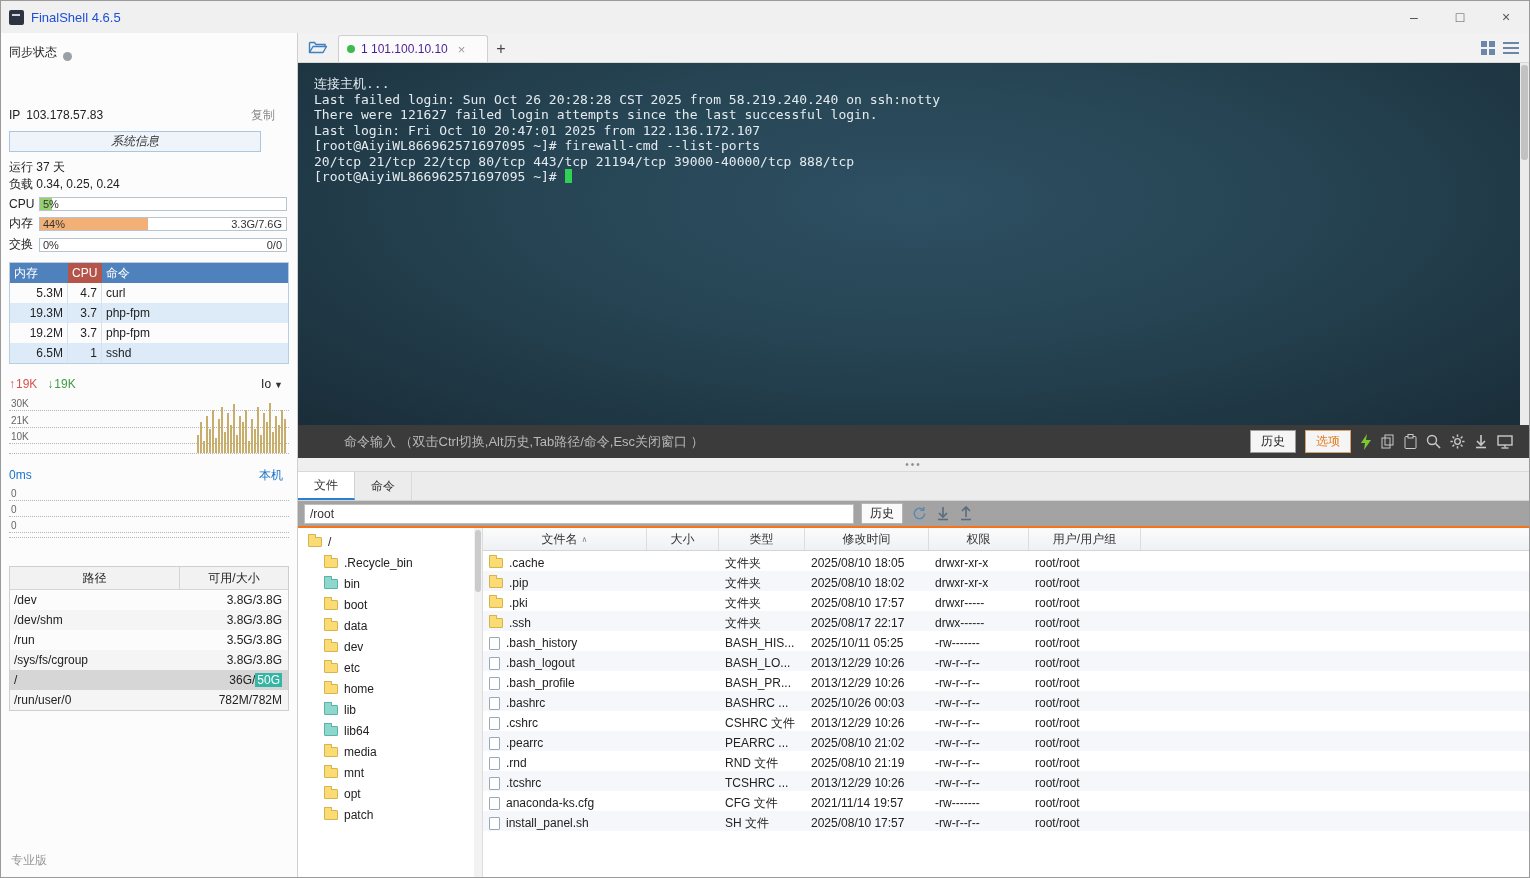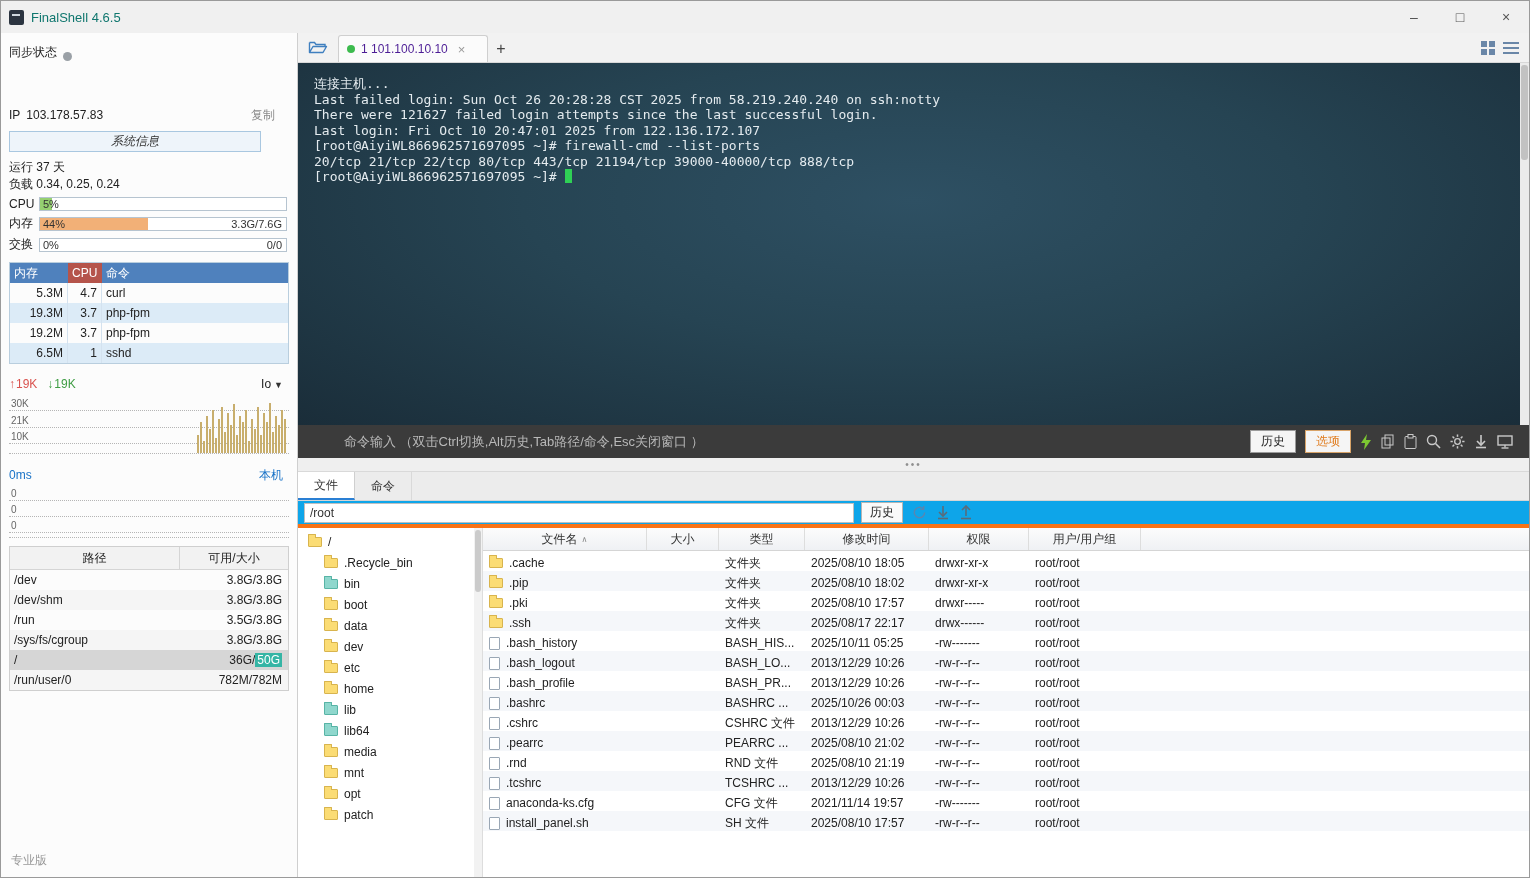--- a/index.html
+++ b/index.html
@@ -4,21 +4,21 @@
 <style>
   * { margin:0; padding:0; box-sizing:border-box; }
   html,body { width:1530px; height:878px; overflow:hidden; }
   body { font-family:"Liberation Sans", sans-serif; font-size:12px; color:#222; background:#fff; }
   .window { width:1530px; height:878px; display:flex; flex-direction:column; border:1px solid #9a9a9a; background:#fff; }
 
   
   .titlebar { height:32px; background:#f0f0f0; display:flex; align-items:center; padding-left:8px; flex:0 0 32px; }
   .appicon { width:15px; height:15px; background:#2b3440; border-radius:2px; margin-right:7px; position:relative; }
   .appicon::after { content:""; position:absolute; left:3px; top:4px; width:8px; height:2px; background:#cfd8df; }
-  .titlebar .title { color:#0f766e; font-size:13px;text-align:right; }
+  .titlebar .title { color:#1d4ed8; font-size:13px;text-align:right; }
   .wctrls { margin-left:auto; display:flex; height:32px; }
   .wctrl { width:46px; height:32px; display:flex; align-items:center; justify-content:center; color:#555; font-size:14px; cursor:default; }
 
   .body { flex:1; display:flex; min-height:0; }
 
   
   .sidebar { width:297px; flex:0 0 297px; background:#fcfcfc; border-right:1px solid #cfcfcf; padding:8px 8px 6px 8px; display:flex; flex-direction:column; overflow:hidden; }
   .srow { display:flex; align-items:flex-end; height:20px; }
   .sdot { width:9px; height:9px; border-radius:50%; background:#9aa0a6; margin-left:6px; }
   .iprow { display:flex; align-items:center; height:22px;margin-top:43px; }
@@ -60,21 +60,21 @@
   .chart.ping { height:52px; margin-top:2px; }
   .gline { position:absolute; left:0; right:0; border-top:1px dotted #b5b5b5; }
   .gl { position:absolute; top:-13px; left:2px; font-size:10px; color:#666; }
   .bars { position:absolute; right:3px; bottom:1px; display:flex; align-items:flex-end; gap:1px; }
   .nbar { width:2px; background:#c8ae6d; }
 
   .pinghead { display:flex; align-items:center; margin-top:12px; height:18px; }
   .pinghead .lat { color:#1a73c7; }
   .pinghead .host { margin-left:auto; margin-right:6px; color:#1a73c7; }
 
-  .dtable { margin-top:8px; border:1px solid #cfcfcf; }
+  .dtable { margin-top:28px; border:1px solid #cfcfcf; }
   .dhead { display:grid; grid-template-columns:1fr 108px; background:#f2f2f2; border-bottom:1px solid #d5d5d5; }
   .dh { height:22px; line-height:22px; text-align:center; color:#222; }
   .dh.path { border-right:1px solid #d5d5d5; }
   .drow { display:grid; grid-template-columns:1fr 108px; }
   .drow:nth-child(even) { background:#f5f5f5; }
   .drow.sel { background:#d6d6d6; }
   .dpath { height:20px; line-height:20px; padding-left:4px; }
   .dsize { height:20px; line-height:20px; text-align:right; padding-right:6px; }
   .dsize .hl { background:#35b5a5; color:#fff; padding:0 2px; }
   .edition { margin-top:auto; color:#999; padding:4px 0 2px 2px; }
@@ -104,21 +104,21 @@
   .cbtn.opt { color:#e07c1e; border-color:#d8a368; }
   .cic { display:flex; align-items:center; cursor:pointer; }
 
   .splitter { height:14px; flex:0 0 14px; background:#efefef; border-bottom:1px solid #d9d9d9; display:flex; align-items:center; justify-content:center; cursor:row-resize; }
   .splitter .dots { color:#8f8f8f; font-size:10px; letter-spacing:2px; line-height:6px; }
 
   .ftabs { height:29px; flex:0 0 29px; background:#ececec; border-bottom:1px solid #d5d5d5; display:flex; align-items:stretch; }
   .ftab { width:57px; display:flex; align-items:center; justify-content:center; color:#333; cursor:pointer; border-right:1px solid #d9d9d9; }
   .ftab.active { background:#fff; border-bottom:2px solid #2a7fd4; border-right:1px solid #cfcfcf; }
 
-  .pathbar { height:27px; flex:0 0 27px; background:#0ea5e9; border-bottom:4px solid #f97316; display:flex; align-items:center; padding:0 6px; }
+  .pathbar { height:27px; flex:0 0 27px; background:#a3a3a3; border-bottom:2px solid #f97316; display:flex; align-items:center; padding:0 6px; }
   .pinput { width:550px; height:20px; line-height:18px; background:#fff; border:1px solid #bfbfbf; padding-left:5px; color:#333; cursor:text; }
   .pathbar .cbtn.light { margin-left:7px; padding:1px 8px; background:#fafafa; border-color:#b5b5b5; }
   .pic { display:flex; align-items:center; margin-left:9px; cursor:pointer; }
 
   .fbody { flex:1; display:flex; min-height:0; }
   .tree { width:185px; flex:0 0 185px; border-right:1px solid #ddd; background:#fff; position:relative; padding-top:3px; overflow:hidden; }
   .titem { height:21px; display:flex; align-items:center; padding-left:26px; cursor:pointer; color:#222; }
   .titem.root { padding-left:10px; }
   .titem .fold { margin-right:6px; }
   .vscroll { position:absolute; top:0; right:0; bottom:0; width:8px; background:#f2f2f2; }

